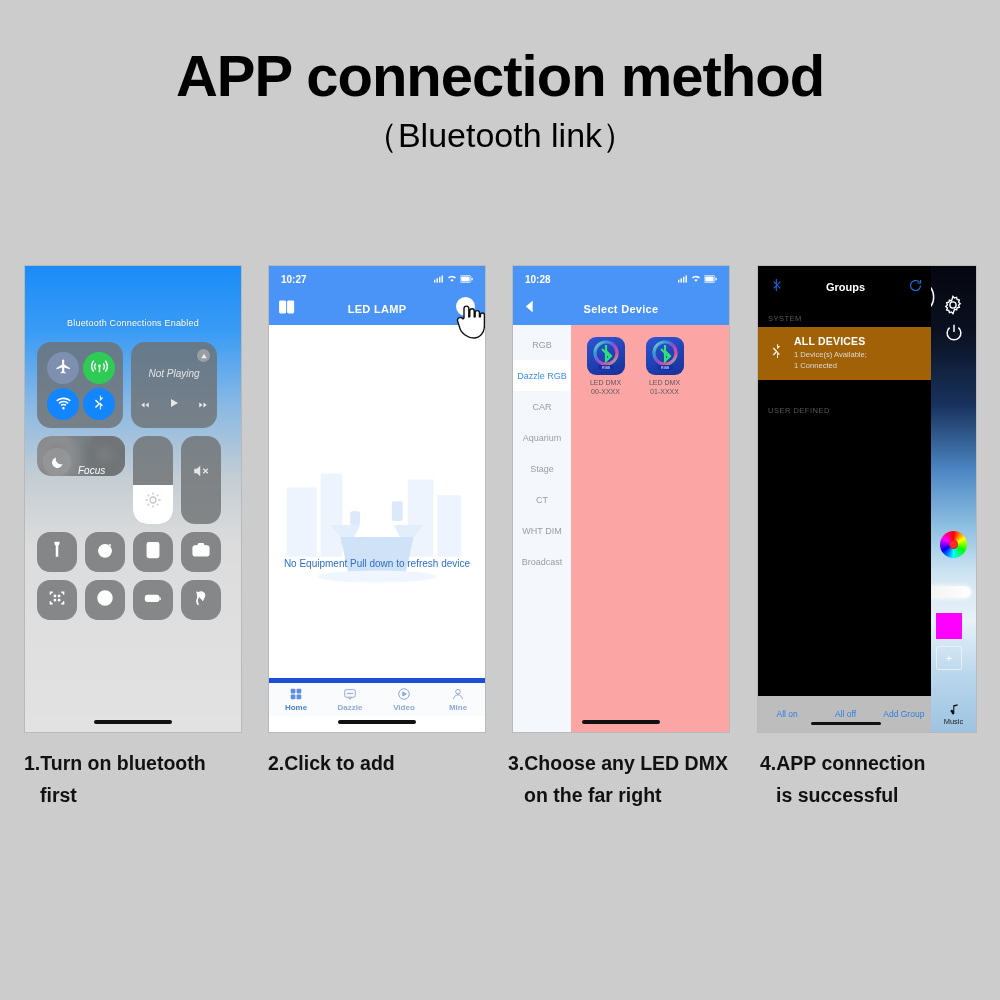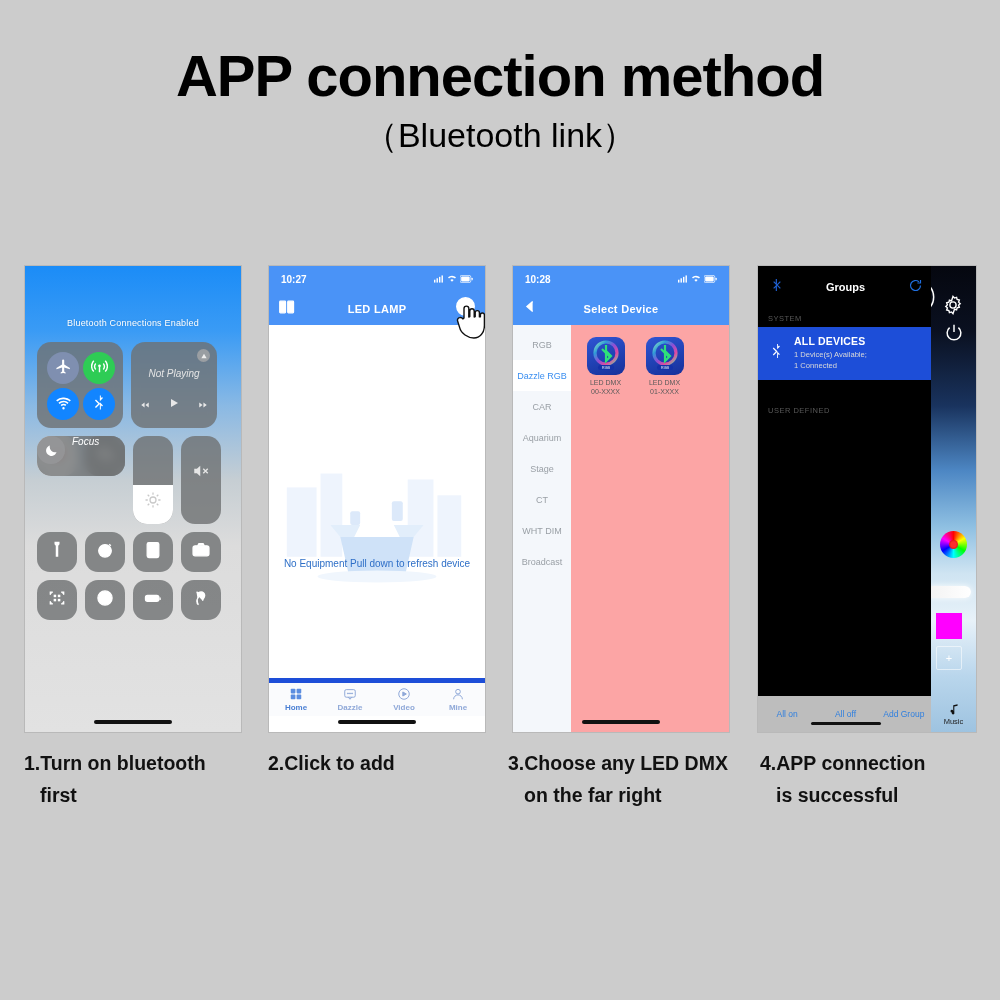--- a/index.html
+++ b/index.html
@@ -71,21 +71,21 @@
   .cc-media .airplay svg { width: 8px; height: 8px; fill: #eee; }
   .cc-media .ctrls {
     position: absolute; bottom: 14px; left: 0; width: 100%;
     display: flex; justify-content: space-around; align-items: center;
   }
   .cc-media .ctrls svg { fill: #e8e8e8; }
   .cc-sq { width: 40px; height: 40px; }
   .cc-sq-w { background: #fff; }
   .cc-sq svg { width: 20px; height: 20px; }
   .cc-sq { display:flex; align-items:center; justify-content:center; }
-  .cc-focus { width: 88px; height: 40px; display:flex; align-items:flex-start; padding-left: 0; gap: 7px; }
+  .cc-focus { width: 88px; height: 40px; display:flex; align-items:flex-end; padding-left: 6px; gap: 7px; }
   .cc-focus .moon { width: 28px; height: 28px; border-radius: 50%; background: rgba(150,152,154,.85); display:flex;align-items:center;justify-content:center;}
   .cc-focus .moon svg { width: 15px; height: 15px; fill: #fff; }
   .cc-focus span { color: #fff; font-size: 10px; }
   .cc-slider { width: 40px; height: 88px; border-radius: 14px; position: relative; overflow: hidden; background: rgba(110,112,114,.80); }
   .cc-slider .fill { position: absolute; bottom: 0; left: 0; width: 100%; height: 44%; background: #fff; }
   .cc-slider .gl { position: absolute; bottom: 11px; left: 0; width: 100%; text-align: center; }
   .cc-slider .gl svg { width: 18px; height: 18px; }
   .cc-tiles { display: flex; gap: 8px; margin-bottom: 8px; }
   .cc-tile { width: 40px; height: 40px; border-radius: 13px; background: rgba(110,112,114,.80); display:flex;align-items:center;justify-content:center;}
   .cc-tile svg { width: 20px; height: 20px; fill: #fff; }
@@ -147,21 +147,21 @@
     background: linear-gradient(160deg,#2f55d4 0%,#1f3fb0 60%,#17309a 100%);
     position: relative; overflow: hidden;
   }
   .dev-label { font-size: 7px; color: #5a5a5a; margin-top: 3px; line-height: 1.3; }
 
   
   .p4-left { position: absolute; left: 0; top: 0; width: 175px; height: 100%; background: #000; }
   .p4-nav { height: 42px; position: relative; display: flex; align-items: center; padding: 17px 10px;}
   .p4-nav .t { position: absolute; left: 0; width: 100%; text-align: center; color: #fff; font-size: 11px; font-weight: bold;}
   .p4-sect { color: #585858; font-size: 7.5px; padding: 6px 0 4px 10px; letter-spacing: .5px; }
-  .p4-card { background: #1d4ed8; padding: 8px 10px 9px 10px; display: flex; align-items: center; gap: 9px; }
+  .p4-card { background: #a16207; padding: 8px 10px 9px 10px; display: flex; align-items: center; gap: 9px; }
   .p4-card .t1 { color: #fff; font-size: 10.5px; font-weight: bold; letter-spacing: .2px;}
   .p4-card .t2 { color: #d9d9d9; font-size: 7.6px; line-height: 1.45; margin-top: 2px;}
   .p4-bot {
     position: absolute; bottom: 0; left: 0; width: 175px; height: 36px;
     background: #bdbdbd; display: flex; align-items: center;
   }
   .p4-bot .b { flex: 1; text-align: center; color: #2f7fdf; font-size: 8.5px; }
   .p4-bot .hi { position: absolute; bottom: 7px; left: 50%; transform: translateX(-50%); width: 70px; height: 3px; border-radius: 2px; background: #111; }
   .p4-right {
     position: absolute; right: 0; top: 0; width: 45px; height: 100%;

